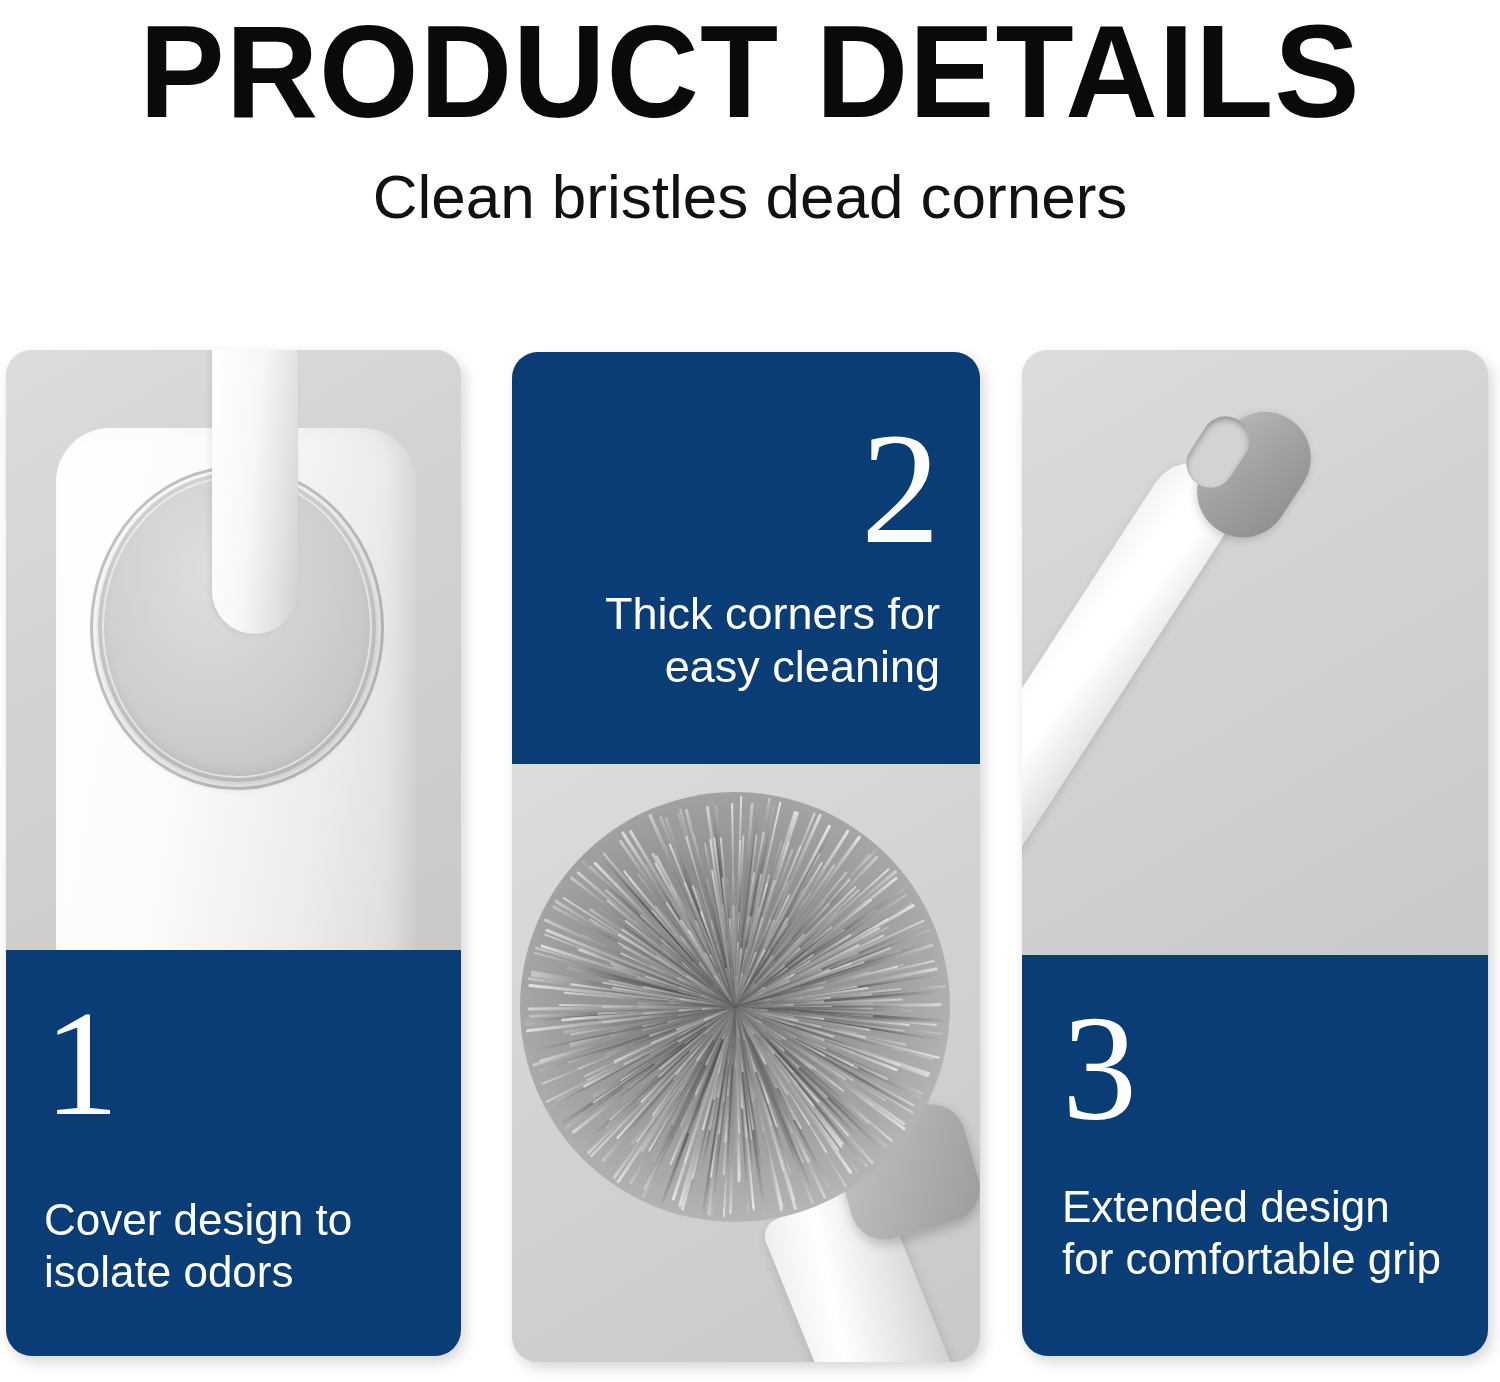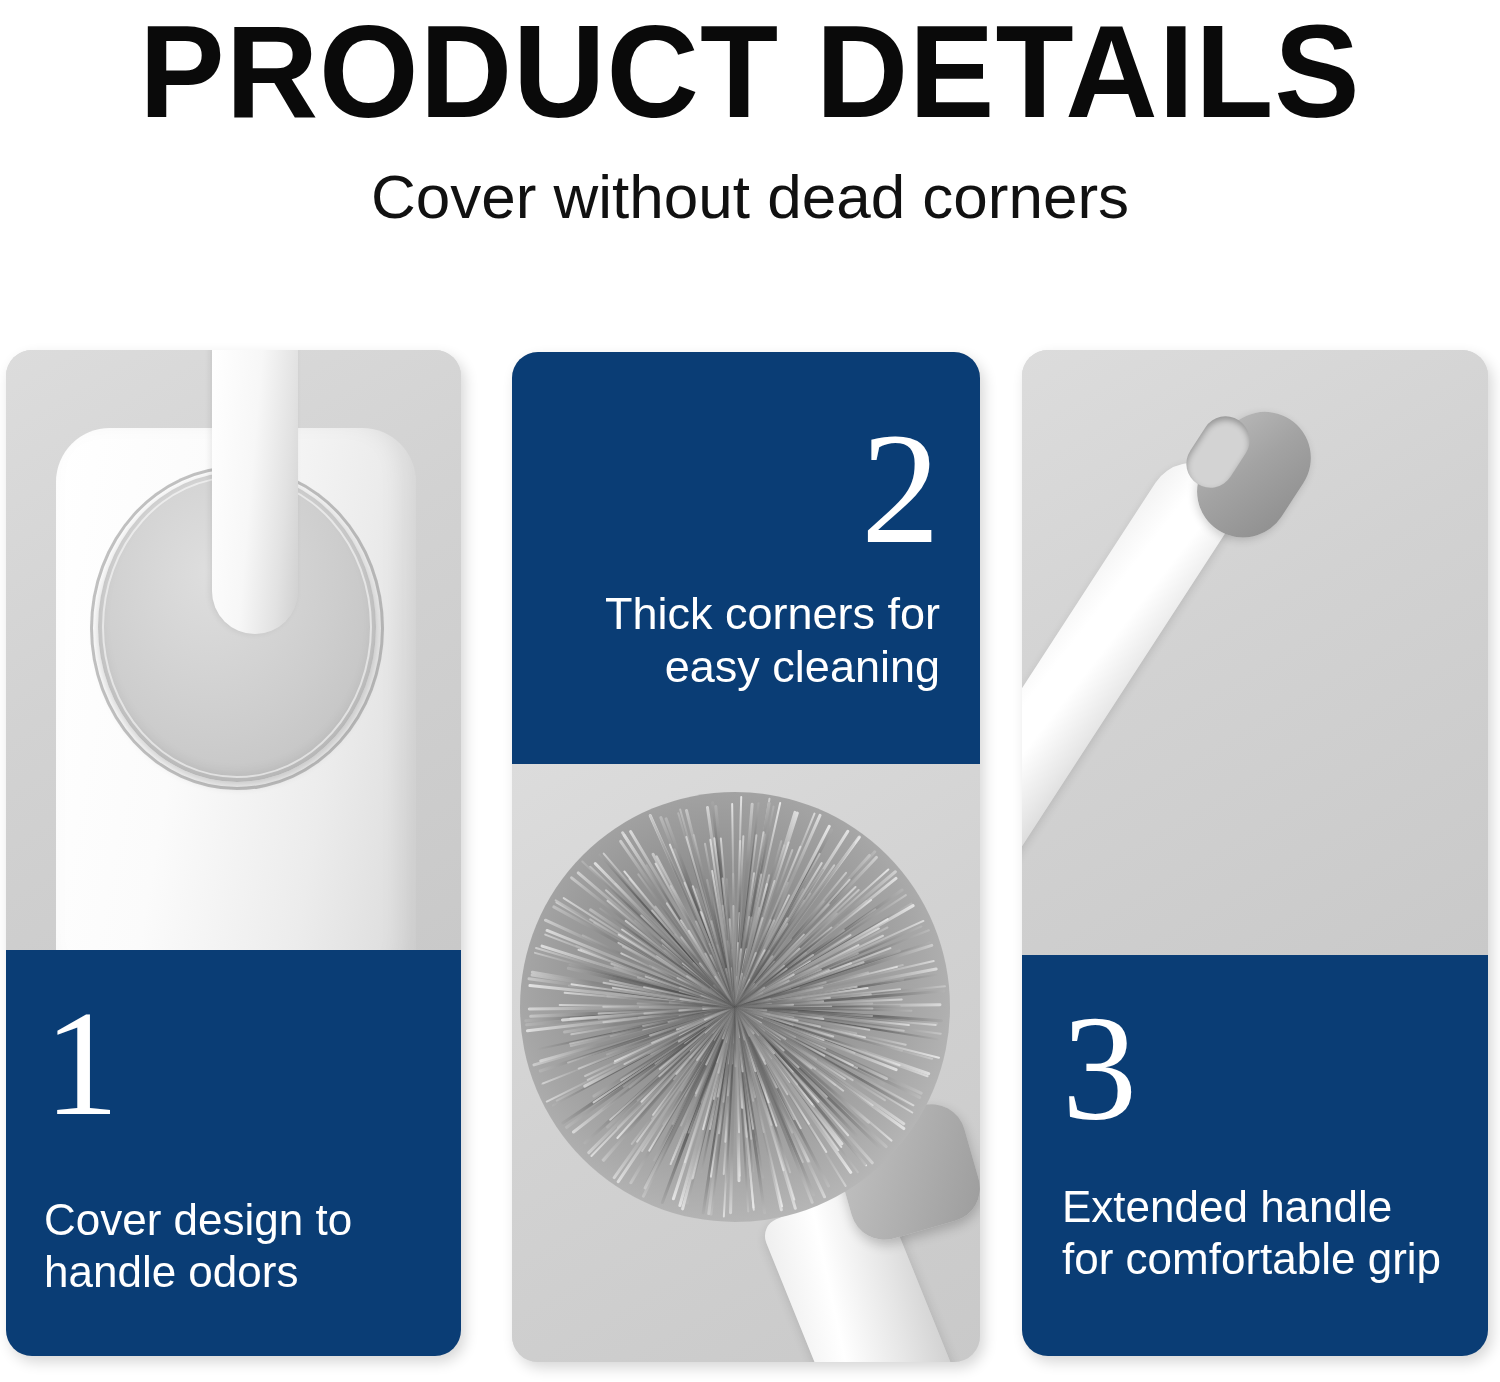--- a/index.html
+++ b/index.html
@@ -226,35 +226,35 @@
     background: #d3d3d3;
     transform: rotate(33deg);
     box-shadow: inset 2px 3px 6px rgba(0,0,0,0.30);
   }
 </style>
 </head>
 <body>
 
 <div class="header">
   <h1 class="title">PRODUCT DETAILS</h1>
-  <p class="subtitle">Cover without dead corners</p>
+  <p class="subtitle">Clean bristles dead corners</p>
 </div>
 
 <div class="panels">
 
   <div class="panel panel-1">
     <div class="photo p1-photo">
       <div class="holder-body"></div>
       <div class="holder-lid"></div>
       <div class="holder-rim-shadow"></div>
       <div class="holder-stem"></div>
     </div>
     <div class="caption p1-cap">
       <span class="step-num">1</span>
-      <span class="step-text">Cover design to handle odors</span>
+      <span class="step-text">Cover design to isolate odors</span>
     </div>
   </div>
 
   <div class="panel panel-2">
     <div class="caption p2-cap">
       <span class="step-num">2</span>
       <span class="step-text">Thick corners for easy cleaning</span>
     </div>
     <div class="photo p2-photo">
       <div class="brush-wrap">
@@ -852,17 +852,17 @@
   </div>
 
   <div class="panel panel-3">
     <div class="photo p3-photo">
       <div class="handle-rod"></div>
       <div class="handle-cap"></div>
       <div class="handle-hole"></div>
     </div>
     <div class="caption p3-cap">
       <span class="step-num">3</span>
-      <span class="step-text">Extended handle for comfortable grip</span>
+      <span class="step-text">Extended design for comfortable grip</span>
     </div>
   </div>
 
 </div>
 
 </body></html>

